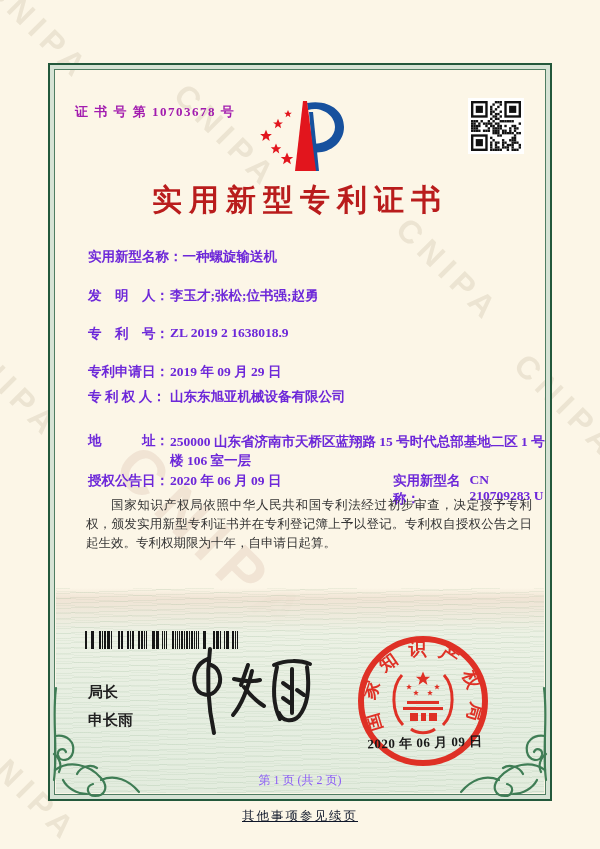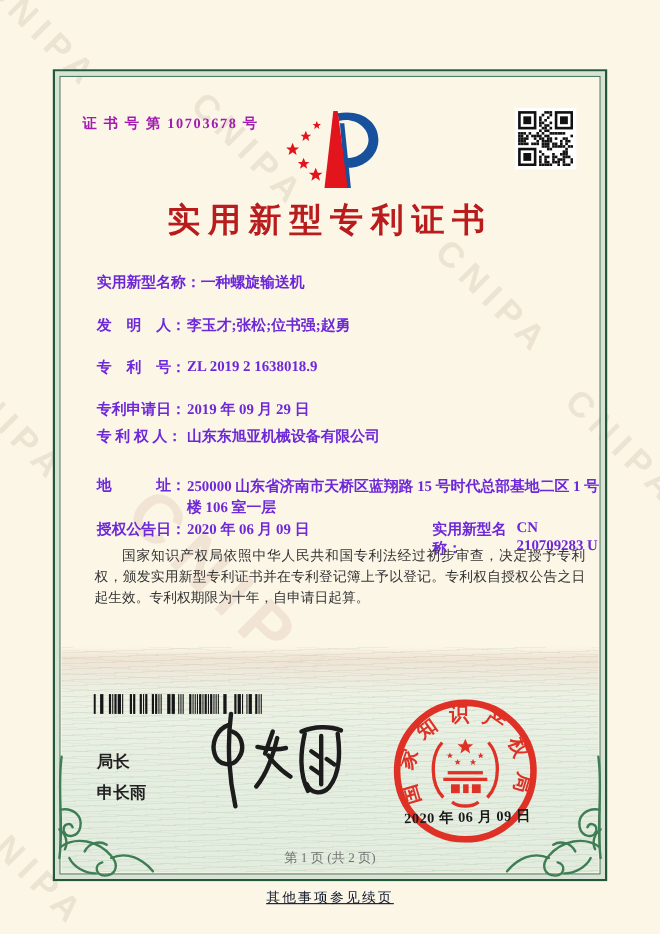--- a/index.html
+++ b/index.html
@@ -59,21 +59,21 @@
   .officer.t{top:683px;} .officer.n{top:711px;}
 
   .signature{position:absolute;left:178px;top:643px;width:145px;height:98px;}
 
   .seal{position:absolute;left:355px;top:633px;width:136px;height:136px;opacity:0.93;}
   .seal-date{position:absolute;left:358px;top:734px;width:134px;text-align:center;
              font-size:13px;font-weight:700;color:#181818;letter-spacing:0.5px;
              transform:rotate(-1.5deg);}
 
   .page-info{position:absolute;left:0;top:772px;width:100%;text-align:center;
-             font-size:12px;color:#737373;}
+             font-size:12px;color:#8b5cf6;}
   .cont-note{position:absolute;left:0;top:808px;width:100%;text-align:center;
              font-size:12.5px;color:#0f172a;letter-spacing:2px;text-decoration:underline;}
 
   .corner{position:absolute;width:92px;height:116px;}
   .corner.bl{left:49px;top:684px;}
   .corner.br{left:459px;top:684px;transform:scaleX(-1);}
 </style>
 </head>
 <body>
 

